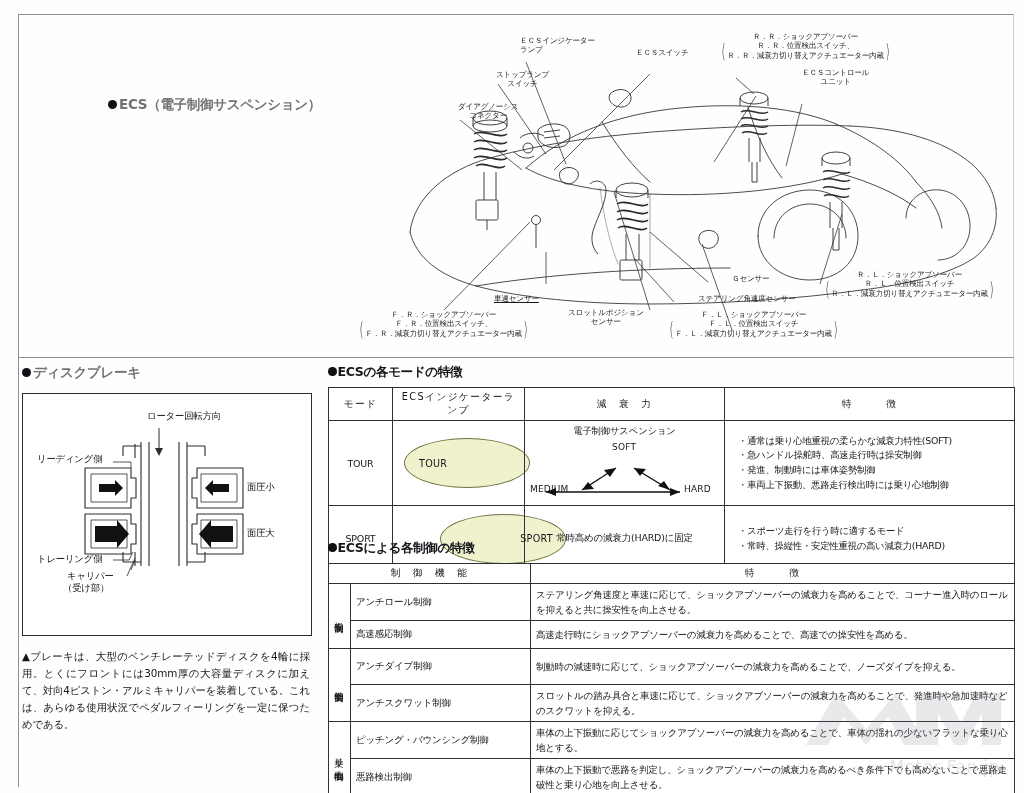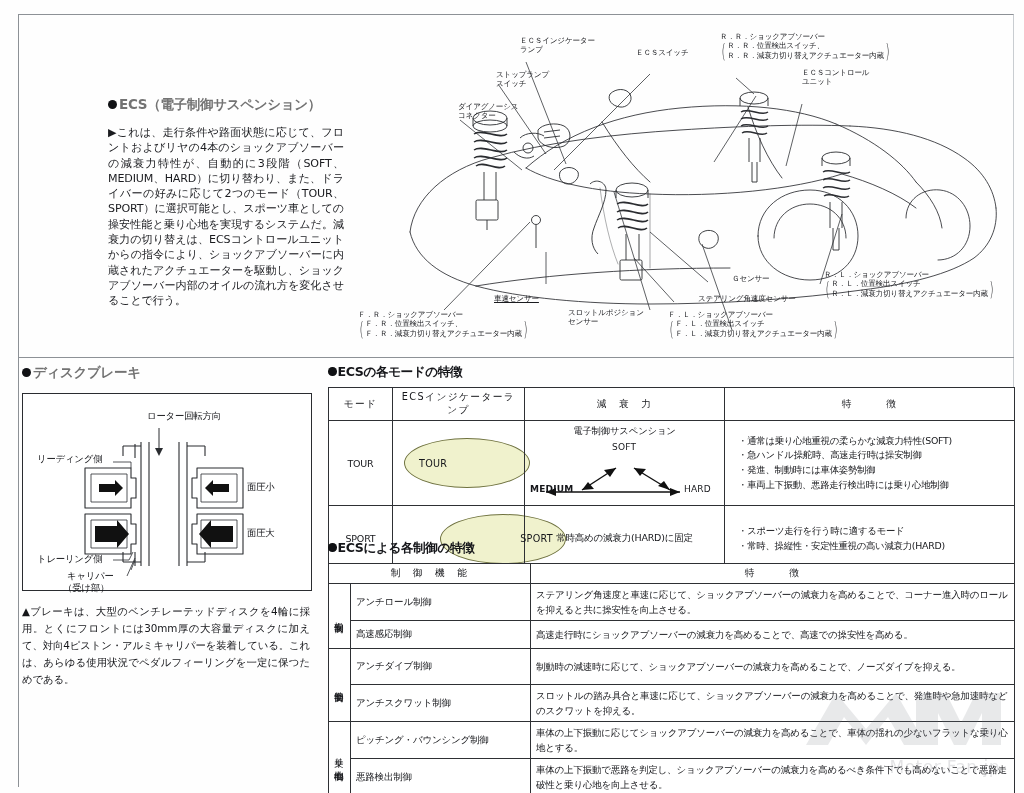--- a/index.html
+++ b/index.html
@@ -74,20 +74,21 @@
     width: 664px; height: 330px;
   }
   .car-area svg { display: block; }
   .lbl {
     position: absolute;
     font-size: 7.6px;
     line-height: 9.4px;
     letter-spacing: -0.2px;
     color: #1a1b1f;
     white-space: nowrap;
+    text-align: center;
   }
   .paren-wrap {
     display: flex;
     align-items: center;
   }
   .paren-wrap .pl, .paren-wrap .pr {
     font-size: 19px;
     line-height: 10px;
     font-weight: 300;
     transform: scaleX(0.55);
@@ -95,21 +96,21 @@
   }
   .paren-wrap .inner { margin: 0 0px; }
 
   
   .disc-sec {
     position: absolute;
     left: 22px; top: 364px; width: 296px;
   }
   .disc-box {
     margin-top: 7px;
-    width: 290px; height: 198px;
+    width: 290px; height: 243px;
     border: 1.2px solid #2a2c30;
     background: #fff;
     position: relative;
     font-family: Liberation Mono, monospace;
   }
   .disc-caption {
     margin-top: 12px;
     font-size: 10.4px;
     line-height: 17px;
     text-align: justify;
@@ -227,21 +228,20 @@
 
 <div class="page">
 
   <div class="frame"></div>
   <div class="divider-h" style="top:357px"></div>
 
   <div class="ecs-text-block">
     <div class="heading">
       <span class="bullet"></span><span>ECS（電子制御サスペンション）</span>
     </div>
-    <p class="body-para">▶これは、走行条件や路面状態に応じて、フロントおよびリヤの4本のショックアブソーバーの減衰力特性が、自動的に3段階（SOFT、MEDIUM、HARD）に切り替わり、また、ドライバーの好みに応じて2つのモード（TOUR、SPORT）に選択可能とし、スポーツ車としての操安性能と乗り心地を実現するシステムだ。減衰力の切り替えは、ECSコントロールユニットからの指令により、ショックアブソーバーに内蔵されたアクチュエーターを駆動し、ショックアブソーバー内部のオイルの流れ方を変化させることで行う。</p>
   </div>
 
   <div class="car-area">
 
     <svg width="664" height="330" viewBox="0 0 664 330">
       <g fill="none" stroke="#2a2c30" stroke-width="0.85" stroke-linecap="round" stroke-linejoin="round">
 
         <path d="M60 210 C64 176 96 148 140 136 C196 120 266 112 330 108 C392 104 452 102 500 104"></path>
         <path d="M500 104 C546 106 586 116 614 136 C634 150 644 168 646 186"></path>
         <path d="M646 186 C648 206 640 224 624 236 C600 252 560 262 512 268"></path>
@@ -550,21 +550,21 @@
                   <path d="M16 38 L150 38"></path>
                 </g>
                 <path d="M86 14 L74 16 L80 23Z" fill="#111"></path>
                 <path d="M52 36 L58 28 L64 35Z" fill="#111"></path>
                 <path d="M140 36 L128 32 L134 27Z" fill="#111"></path>
                 <path d="M104 14 L110 22 L116 15Z" fill="#111"></path>
                 <path d="M16 38 L26 34 L26 42Z" fill="#111"></path>
                 <path d="M150 38 L140 34 L140 42Z" fill="#111"></path>
               </svg>
               <span class="dlbl" style="left:82px; top:4px;">SOFT</span>
-              <span class="dlbl" style="left:0px; top:46px;font-weight:bold;">MEDIUM</span>
+              <span class="dlbl" style="left:0px; top:46px;">MEDIUM</span>
               <span class="dlbl" style="left:154px; top:46px;">HARD</span>
             </div>
           </td>
           <td>
             <ul class="feat-list">
               <li>通常は乗り心地重視の柔らかな減衰力特性(SOFT)</li>
               <li>急ハンドル操舵時、高速走行時は操安制御</li>
               <li>発進、制動時には車体姿勢制御</li>
               <li>車両上下振動、悪路走行検出時には乗り心地制御</li>
             </ul>

